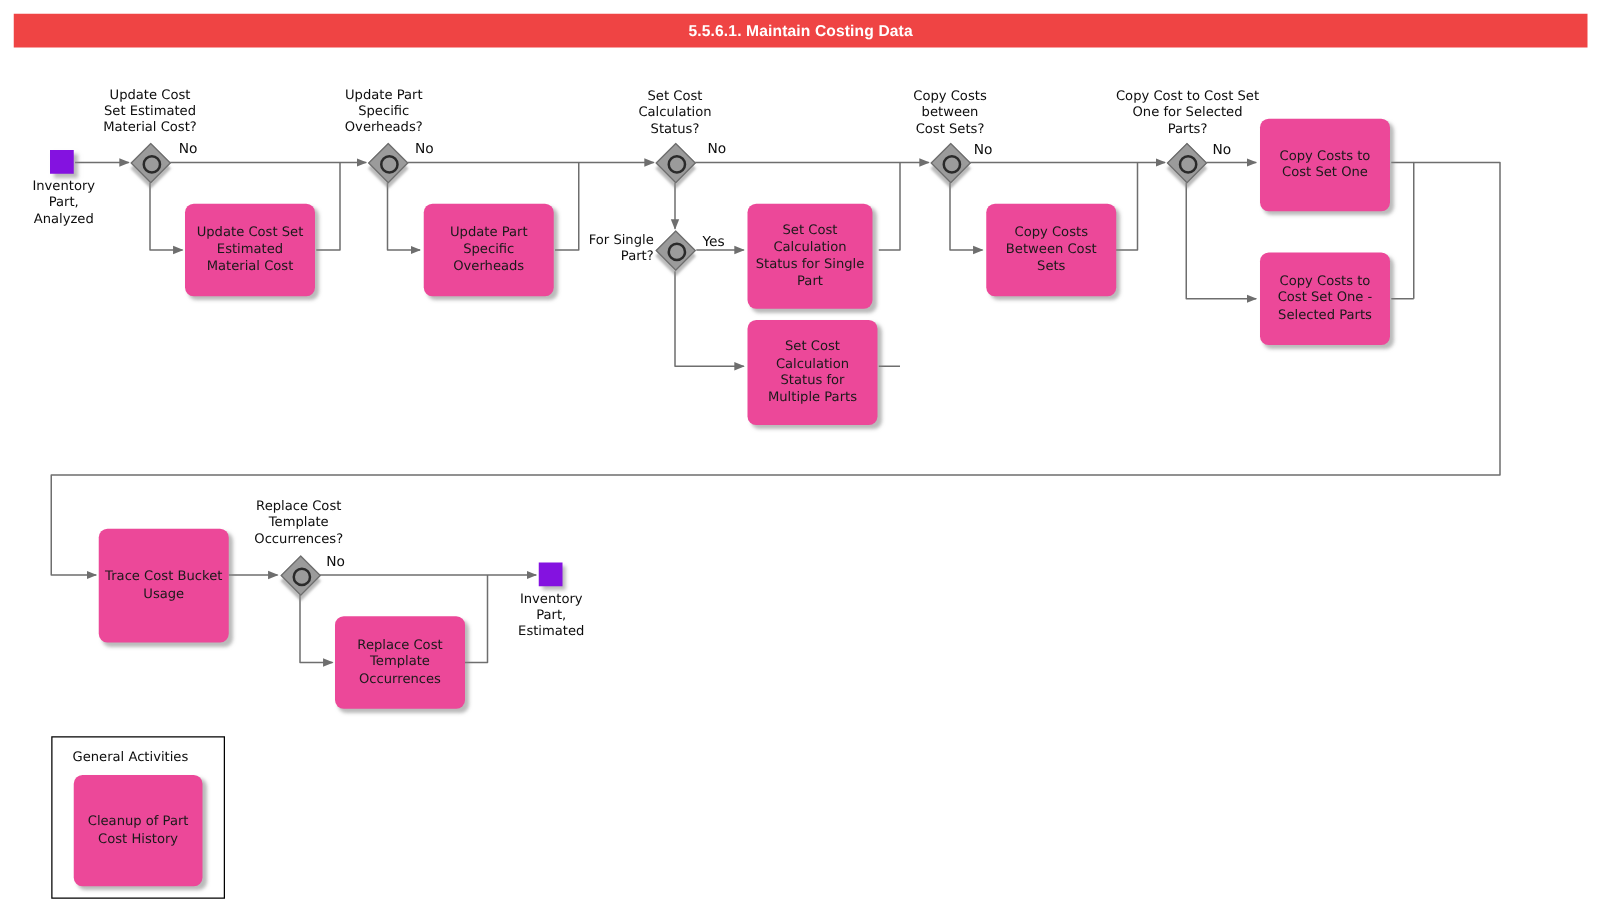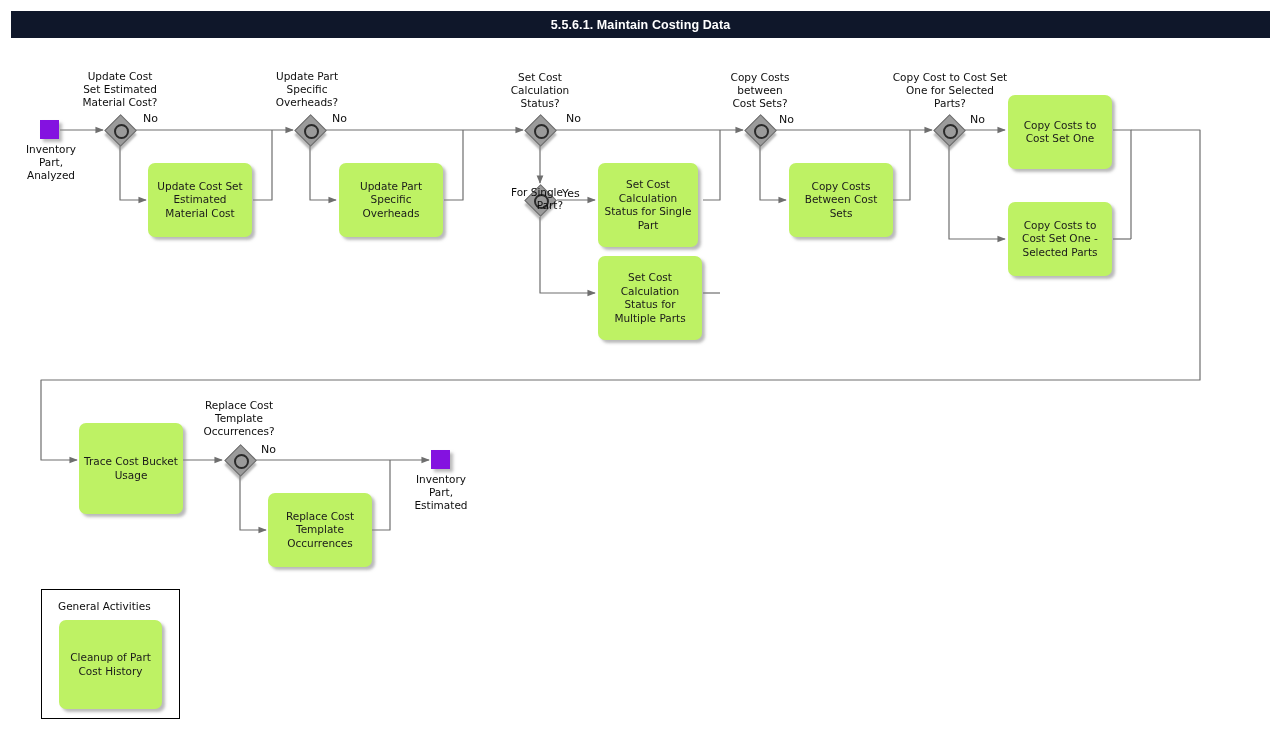--- a/index.html
+++ b/index.html
@@ -19,37 +19,37 @@
     left: 0; top: 0;
     width: 1280px;
     height: 730px;
   }
   #title-bar {
     position: absolute;
     left: 11px;
     top: 11px;
     width: 1259px;
     height: 27px;
-    background: #0f172a;
+    background: #ef4444;
     display: flex;
     align-items: center;
     justify-content: center;
   }
   #title-bar .title-text {
     color: #ffffff;
     font-family: "Liberation Sans", sans-serif;
     font-size: 12.5px;
     font-weight: bold;
     letter-spacing: 0.1px;
   }
   
   .task {
     position: absolute;
     box-sizing: border-box;
-    background: #bef264;
+    background: #ec4899;
     border-radius: 7px;
     color: #1a1a1a;
     font-family: "DejaVu Sans", sans-serif;
     font-size: 10.5px;
     line-height: 13.5px;
     text-align: center;
     display: flex;
     align-items: center;
     justify-content: center;
     padding: 2px 5px;
@@ -222,21 +222,21 @@
 </div>
 <div class="label" style="left:474px; top:71px; width:132px;">Set Cost
 Calculation
 Status?</div>
 <div class="flowlabel" style="left:566px; top:112px;">No</div>
 
 <div class="gateway" style="left:525px; top:185px;">
   <div class="dia"></div>
   <div class="ring"></div>
 </div>
-<div class="label left" style="left:445px; top:186px; width:78px;padding-left:40px;">For Single
+<div class="label left" style="left:445px; top:186px; width:78px;">For Single
 Part?</div>
 <div class="flowlabel" style="left:562px; top:187px;">Yes</div>
 
 <div class="gateway" style="left:745px; top:115px;">
   <div class="dia"></div>
   <div class="ring"></div>
 </div>
 <div class="label" style="left:694px; top:71px; width:132px;">Copy Costs
 between
 Cost Sets?</div>

